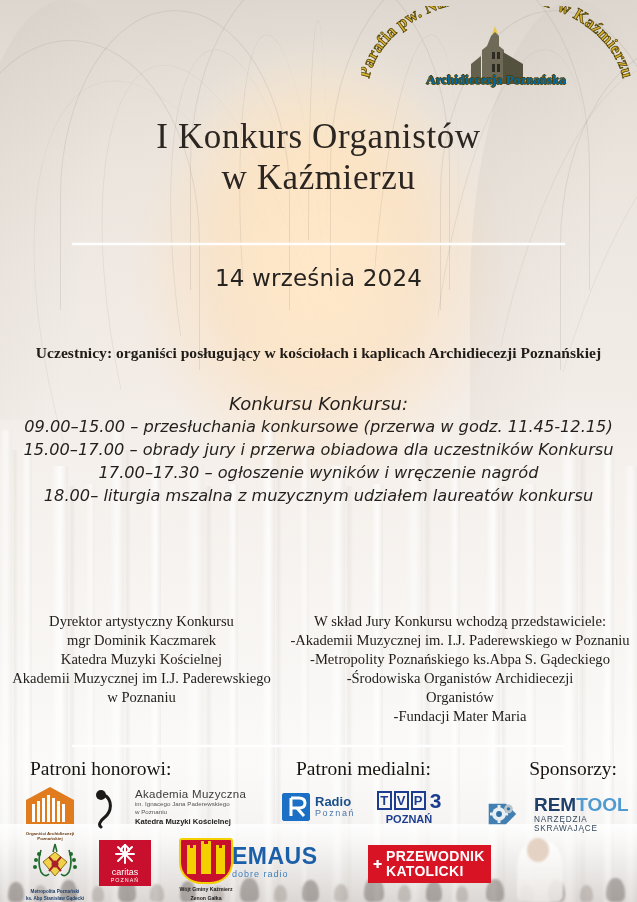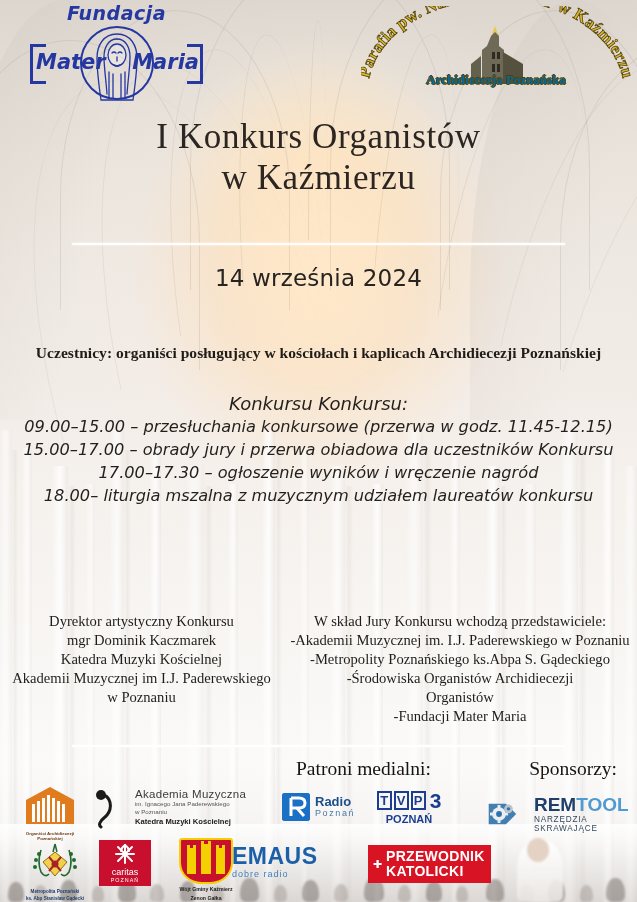--- a/index.html
+++ b/index.html
@@ -375,41 +375,20 @@
         <div class="head" style="left: 486px; width: 18px; height: 23px;"></div>
         <div class="head light" style="left: 520px; width: 14px; height: 18px;"></div>
         <div class="head" style="left: 548px; width: 17px; height: 22px;"></div>
         <div class="head light" style="left: 580px; width: 13px; height: 17px;"></div>
         <div class="head" style="left: 606px; width: 19px; height: 24px;"></div>
       </div>
     <div class="priest"></div>
     <div class="priest-head"></div>
   </div>
 
-  <div class="logo-mm">
-    <div class="mm-fundacja">Fundacja</div>
-    <div class="mm-circle"></div>
-    <div class="mm-bracket-l"></div>
-    <div class="mm-bracket-r"></div>
-    <svg class="mm-madonna" width="76" height="80" viewBox="0 0 76 80">
-      <g fill="none" stroke="#2537a0" stroke-width="1.3" stroke-linecap="round">
-        <path d="M38 10 C24 10 18 22 18 34 C18 48 20 62 22 76 L54 76 C56 62 58 48 58 34 C58 22 52 10 38 10 Z"></path>
-        <path d="M38 15 C29 15 25 24 25 33 C25 43 27 56 28 70"></path>
-        <path d="M38 15 C47 15 51 24 51 33 C51 43 49 56 48 70"></path>
-        <ellipse cx="38" cy="31" rx="9" ry="11" fill="#fff" fill-opacity="0.25"></ellipse>
-        <path d="M33 29 q2 -2 4 0"></path>
-        <path d="M39 29 q2 -2 4 0"></path>
-        <path d="M38 33 l0 4"></path>
-        <path d="M35 41 q3 2.5 6 0"></path>
-        <path d="M30 48 l0 26 M34 50 l0 24 M42 50 l0 24 M46 48 l0 26"></path>
-      </g>
-    </svg>
-    <div class="mm-word l">Mater</div>
-    <div class="mm-word r">Maria</div>
-  </div>
 
   <div class="logo-parish">
     <svg class="church-sil" width="90" height="62" viewBox="0 0 90 62">
       <path d="M44 4 l3 8 l-3 3 l-3 -3 z" fill="#e8c84a"></path>
       <path d="M40 14 l4 -4 l4 4 l0 10 l5 4 l0 36 l-22 0 l0 -36 l5 -4 z" fill="#6f6a58"></path>
       <path d="M52 30 l20 12 l0 22 l-20 0 z" fill="#55513f"></path>
       <path d="M30 34 l-10 8 l0 22 l10 0 z" fill="#63604d"></path>
       <rect x="41" y="30" width="3" height="7" fill="#2e2b22"></rect>
       <rect x="46" y="30" width="3" height="7" fill="#2e2b22"></rect>
       <rect x="41" y="42" width="3" height="8" fill="#2e2b22"></rect>
@@ -458,20 +437,21 @@
       <div>-Akademii Muzycznej im. I.J. Paderewskiego w Poznaniu</div>
       <div>-Metropolity Poznańskiego ks.Abpa S. Gądeckiego</div>
       <div>-Środowiska Organistów Archidiecezji</div>
       <div>Organistów</div>
       <div>-Fundacji Mater Maria</div>
     </div>
   </div>
 
   <div class="divider" id="divider-bottom"></div>
 
+  <div class="foot-head" id="head-honorary">Patroni honorowi:</div>
   <div class="foot-head" id="head-media">Patroni medialni:</div>
   <div class="foot-head" id="head-sponsors">Sponsorzy:</div>
 
   <div class="org-logo">
     <svg class="org-pipes" viewBox="0 0 56 40">
       <path d="M28 1 L52 14 L52 38 L4 38 L4 14 Z" fill="#e07b1e"></path>
       <g fill="#fff">
         <rect x="10" y="18" width="3" height="18"></rect>
           <rect x="15" y="15" width="3" height="21"></rect>
         <rect x="20" y="12" width="3" height="24"></rect>

